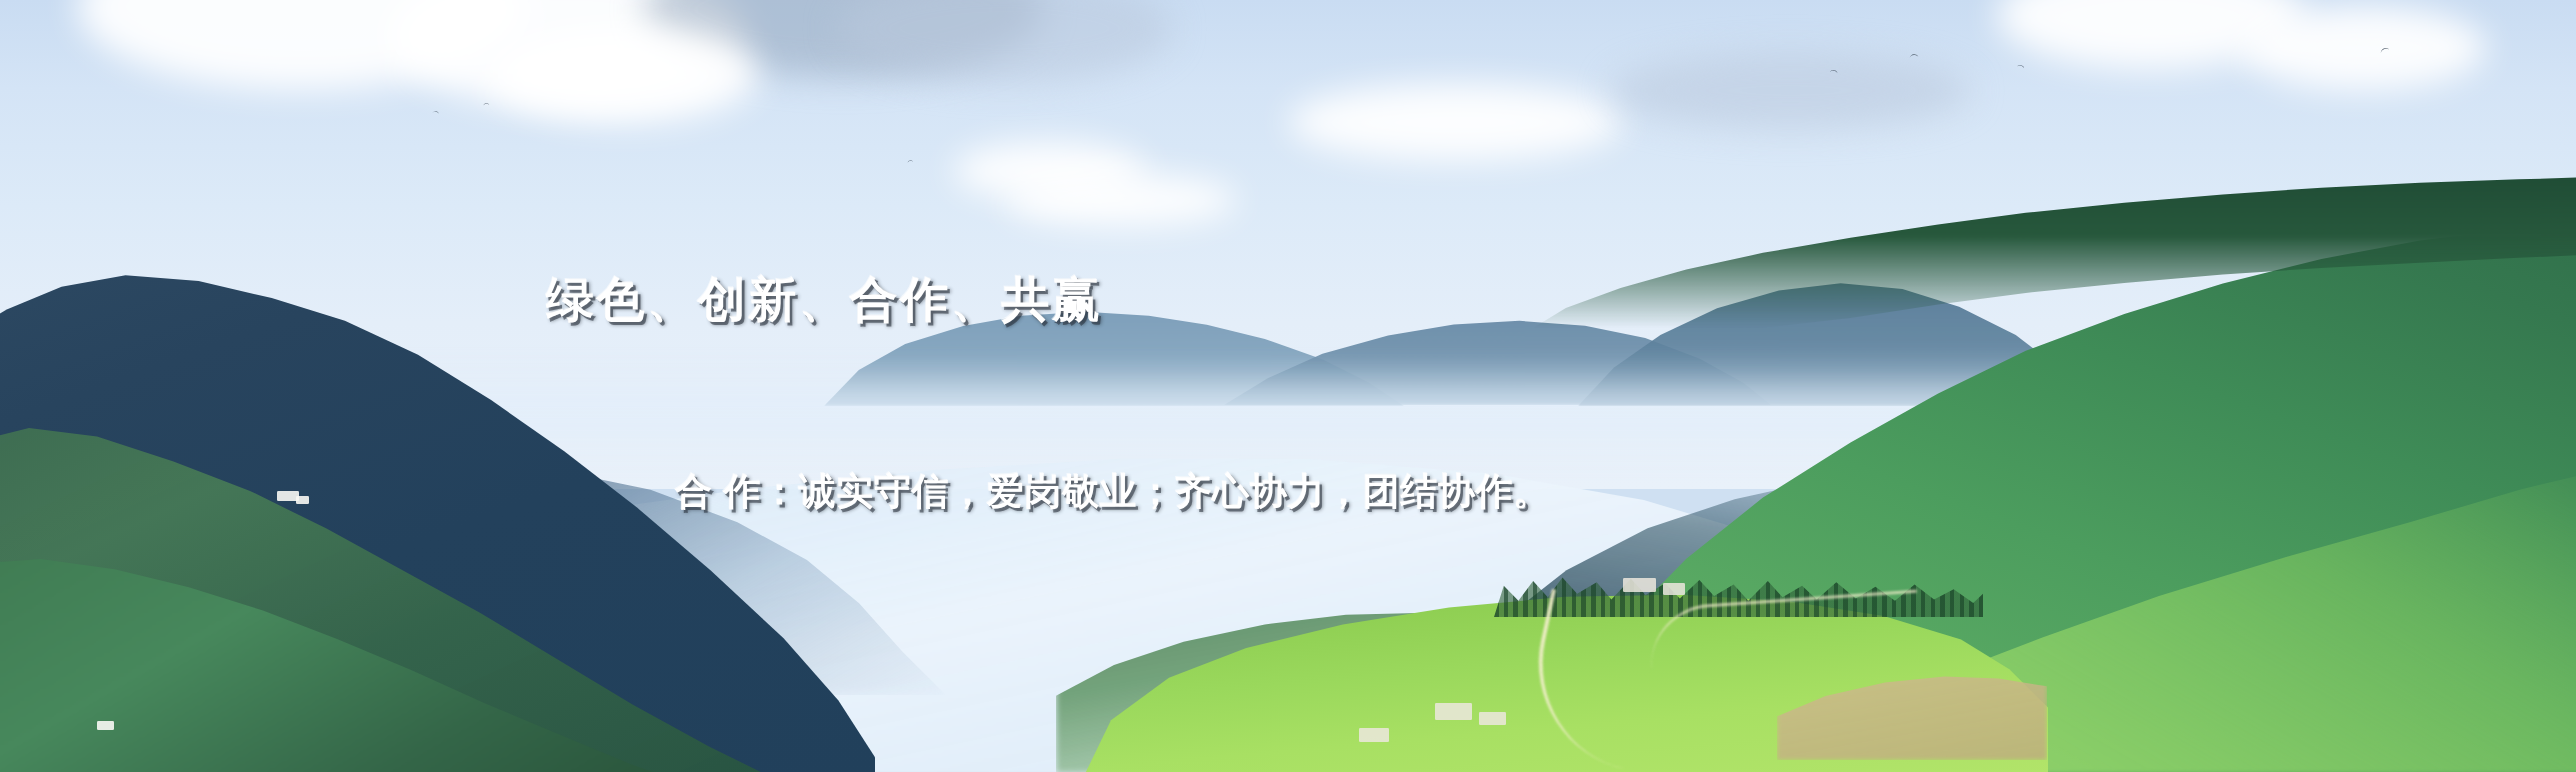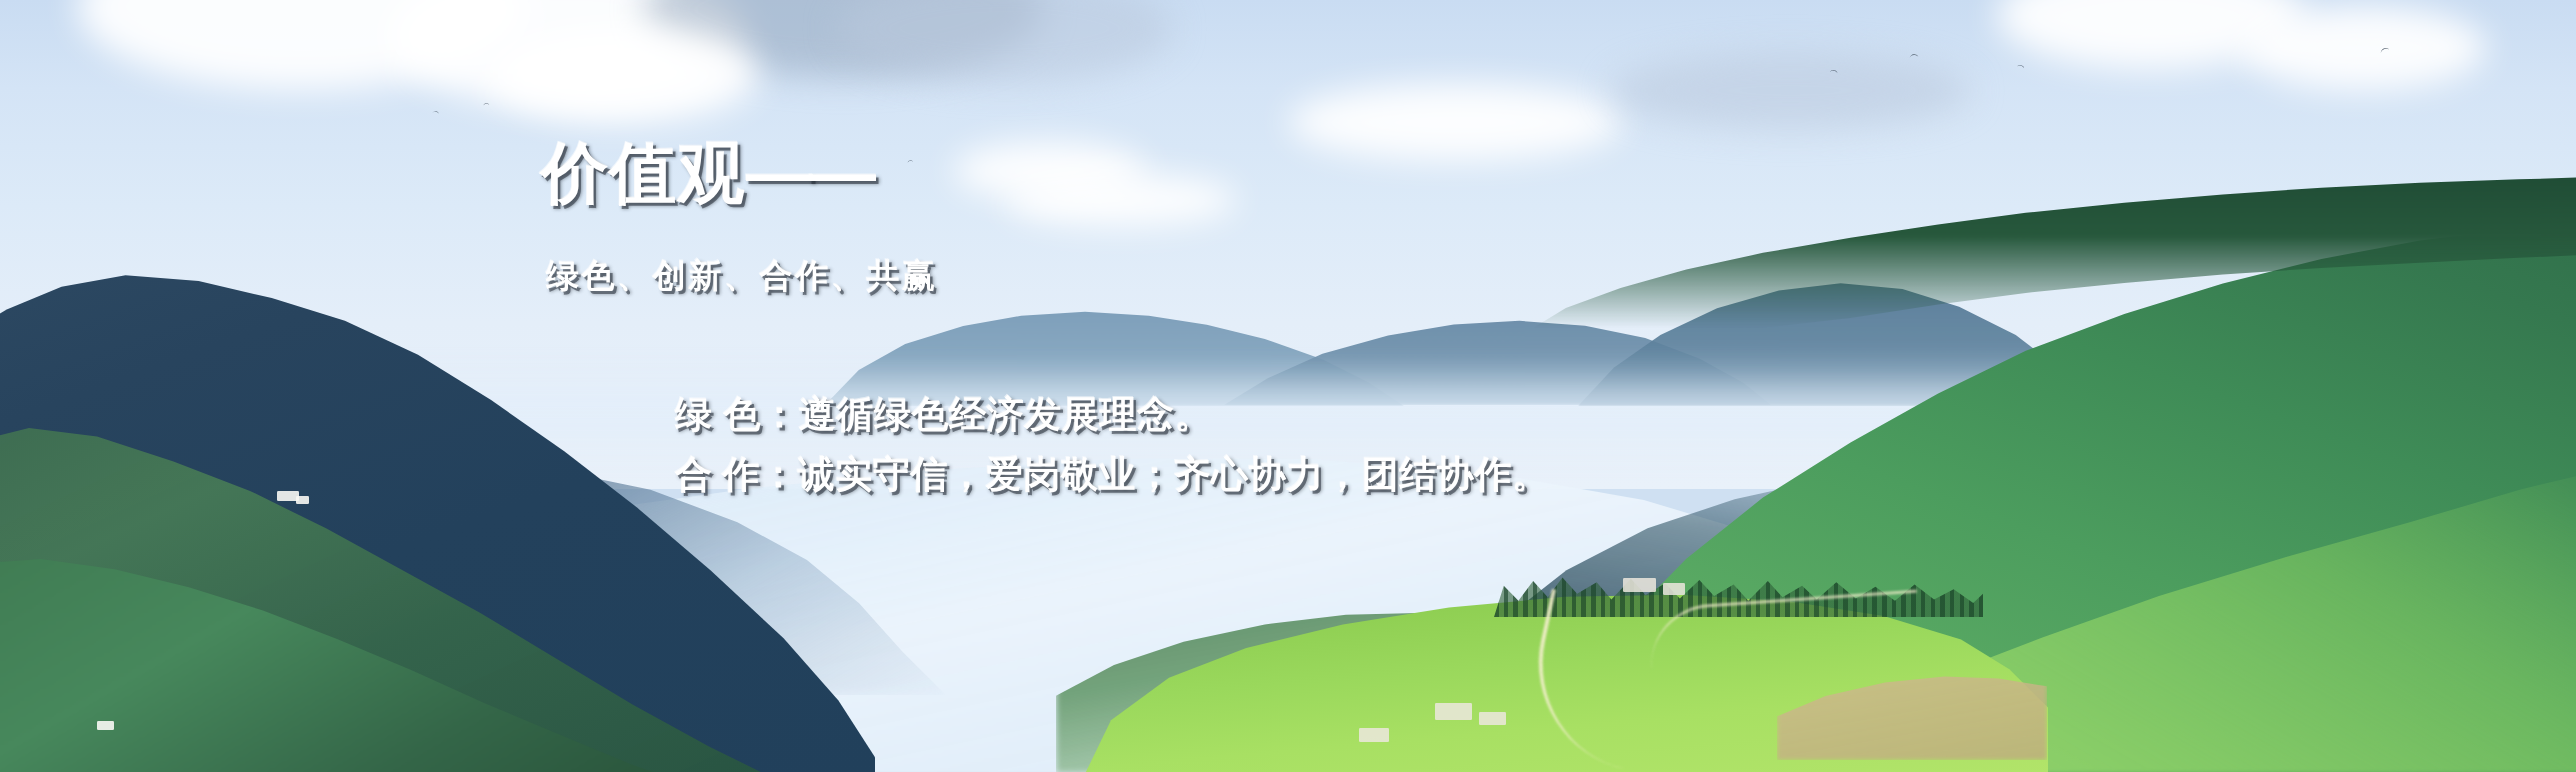--- a/index.html
+++ b/index.html
@@ -294,34 +294,34 @@
     font-size: 67px;
     letter-spacing: 1.3px;
   }
   #title .dash {
     letter-spacing: -3.9px;
   }
 
   #subtitle {
     position: absolute;
     left: 546px;
-    top: 254px;
-    font-size: 33px;
+    top: 268px;
+    font-size: 48px;
     letter-spacing: 2.6px;
     font-family: Liberation Serif, serif;
   }
 
   .body-line {
     position: absolute;
     left: 675px;
     font-size: 37px;
     letter-spacing: 0.6px;
   }
   #line-1 { top: 390px; }
-  #line-2 { top: 450px; font-family: Liberation Serif, serif; }
+  #line-2 { top: 467px; }
   #line-3 { top: 544px; }
   #line-4 { top: 620px; }
 </style>
 </head>
 <body>
 
 <div id="stage">
 
   <div class="scene">
 
@@ -378,24 +378,20 @@
     <div class="bird" style="left:478px;  top:95px; transform:rotate(-6deg) scale(0.40);">︵</div>
     <div class="bird" style="left:1826px; top:62px;  transform:rotate(10deg) scale(0.55);">︵</div>
     <div class="bird" style="left:1906px; top:46px;  transform:rotate(-4deg) scale(0.60);">︵</div>
     <div class="bird" style="left:2013px; top:57px;  transform:rotate(14deg) scale(0.50);">︵</div>
     <div class="bird" style="left:2376px; top:40px;  transform:rotate(-22deg) scale(0.65);">︵</div>
     <div class="bird" style="left:902px; top:152px; transform:rotate(-12deg) scale(0.38);">︵</div>
   </div>
 
   <div class="text-layer">
 
-    <div id="title" class="emboss">
-      <span>价值观</span><span class="dash">——</span>
-    </div>
 
     <div id="subtitle" class="emboss">绿色、创新、合作、共赢</div>
 
-    <div id="line-1" class="body-line emboss">绿  色：遵循绿色经济发展理念。</div>
     <div id="line-2" class="body-line emboss">合  作：诚实守信，爱岗敬业；齐心协力，团结协作。</div>
 
   </div>
 </div>
 
 
 </body></html>

